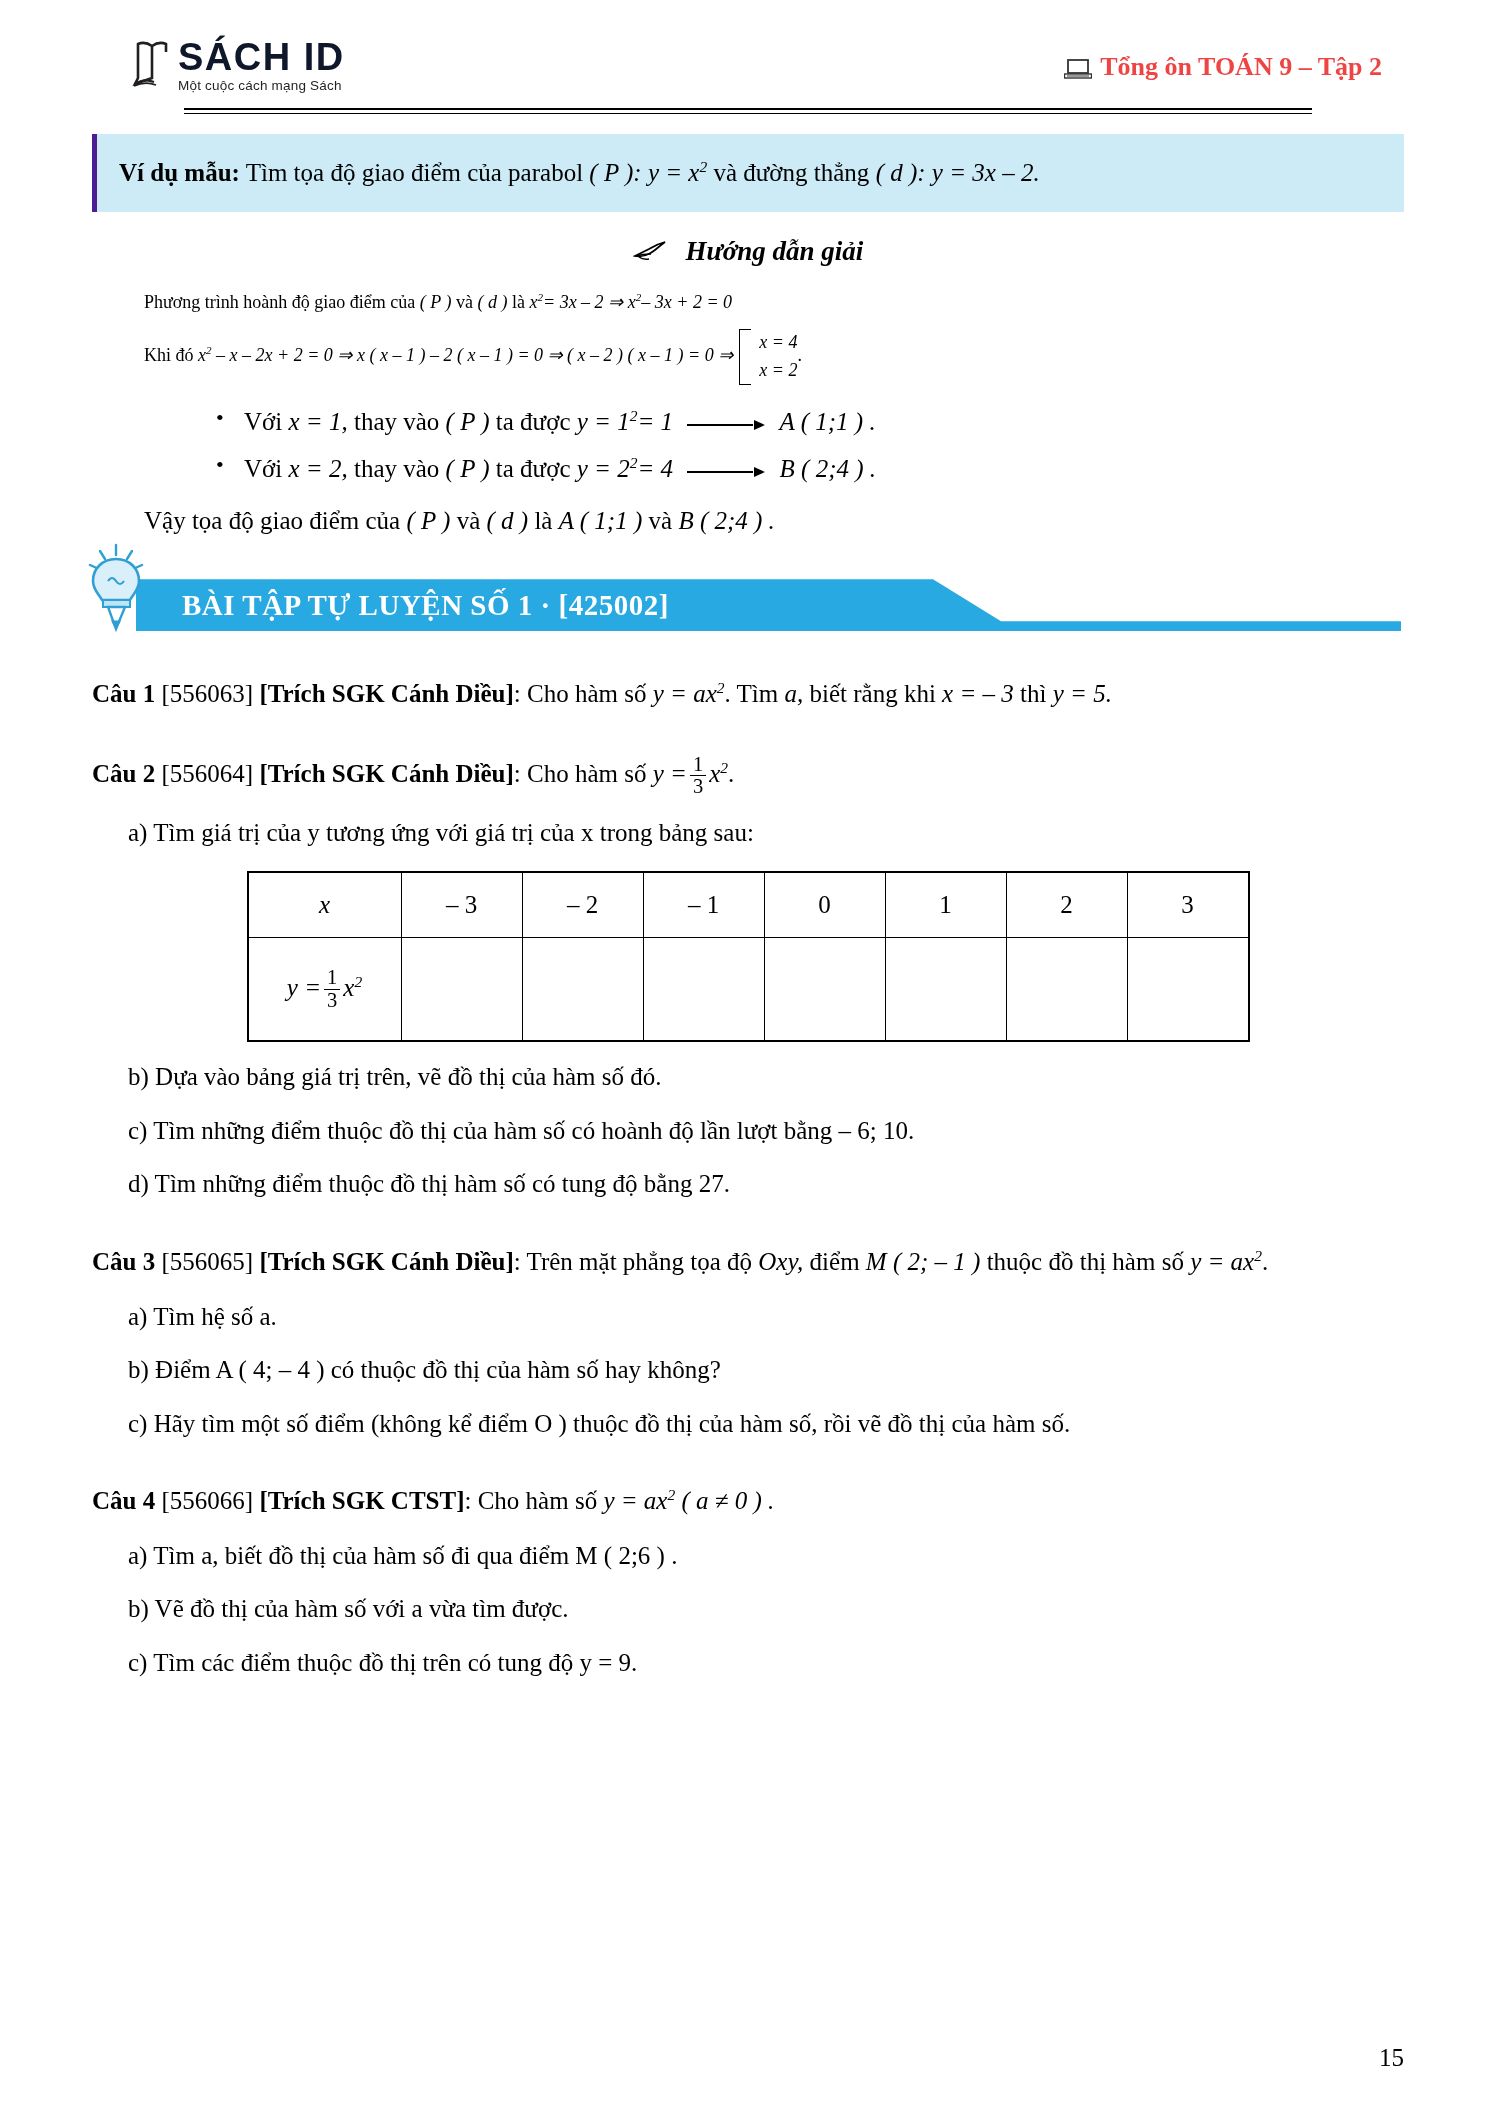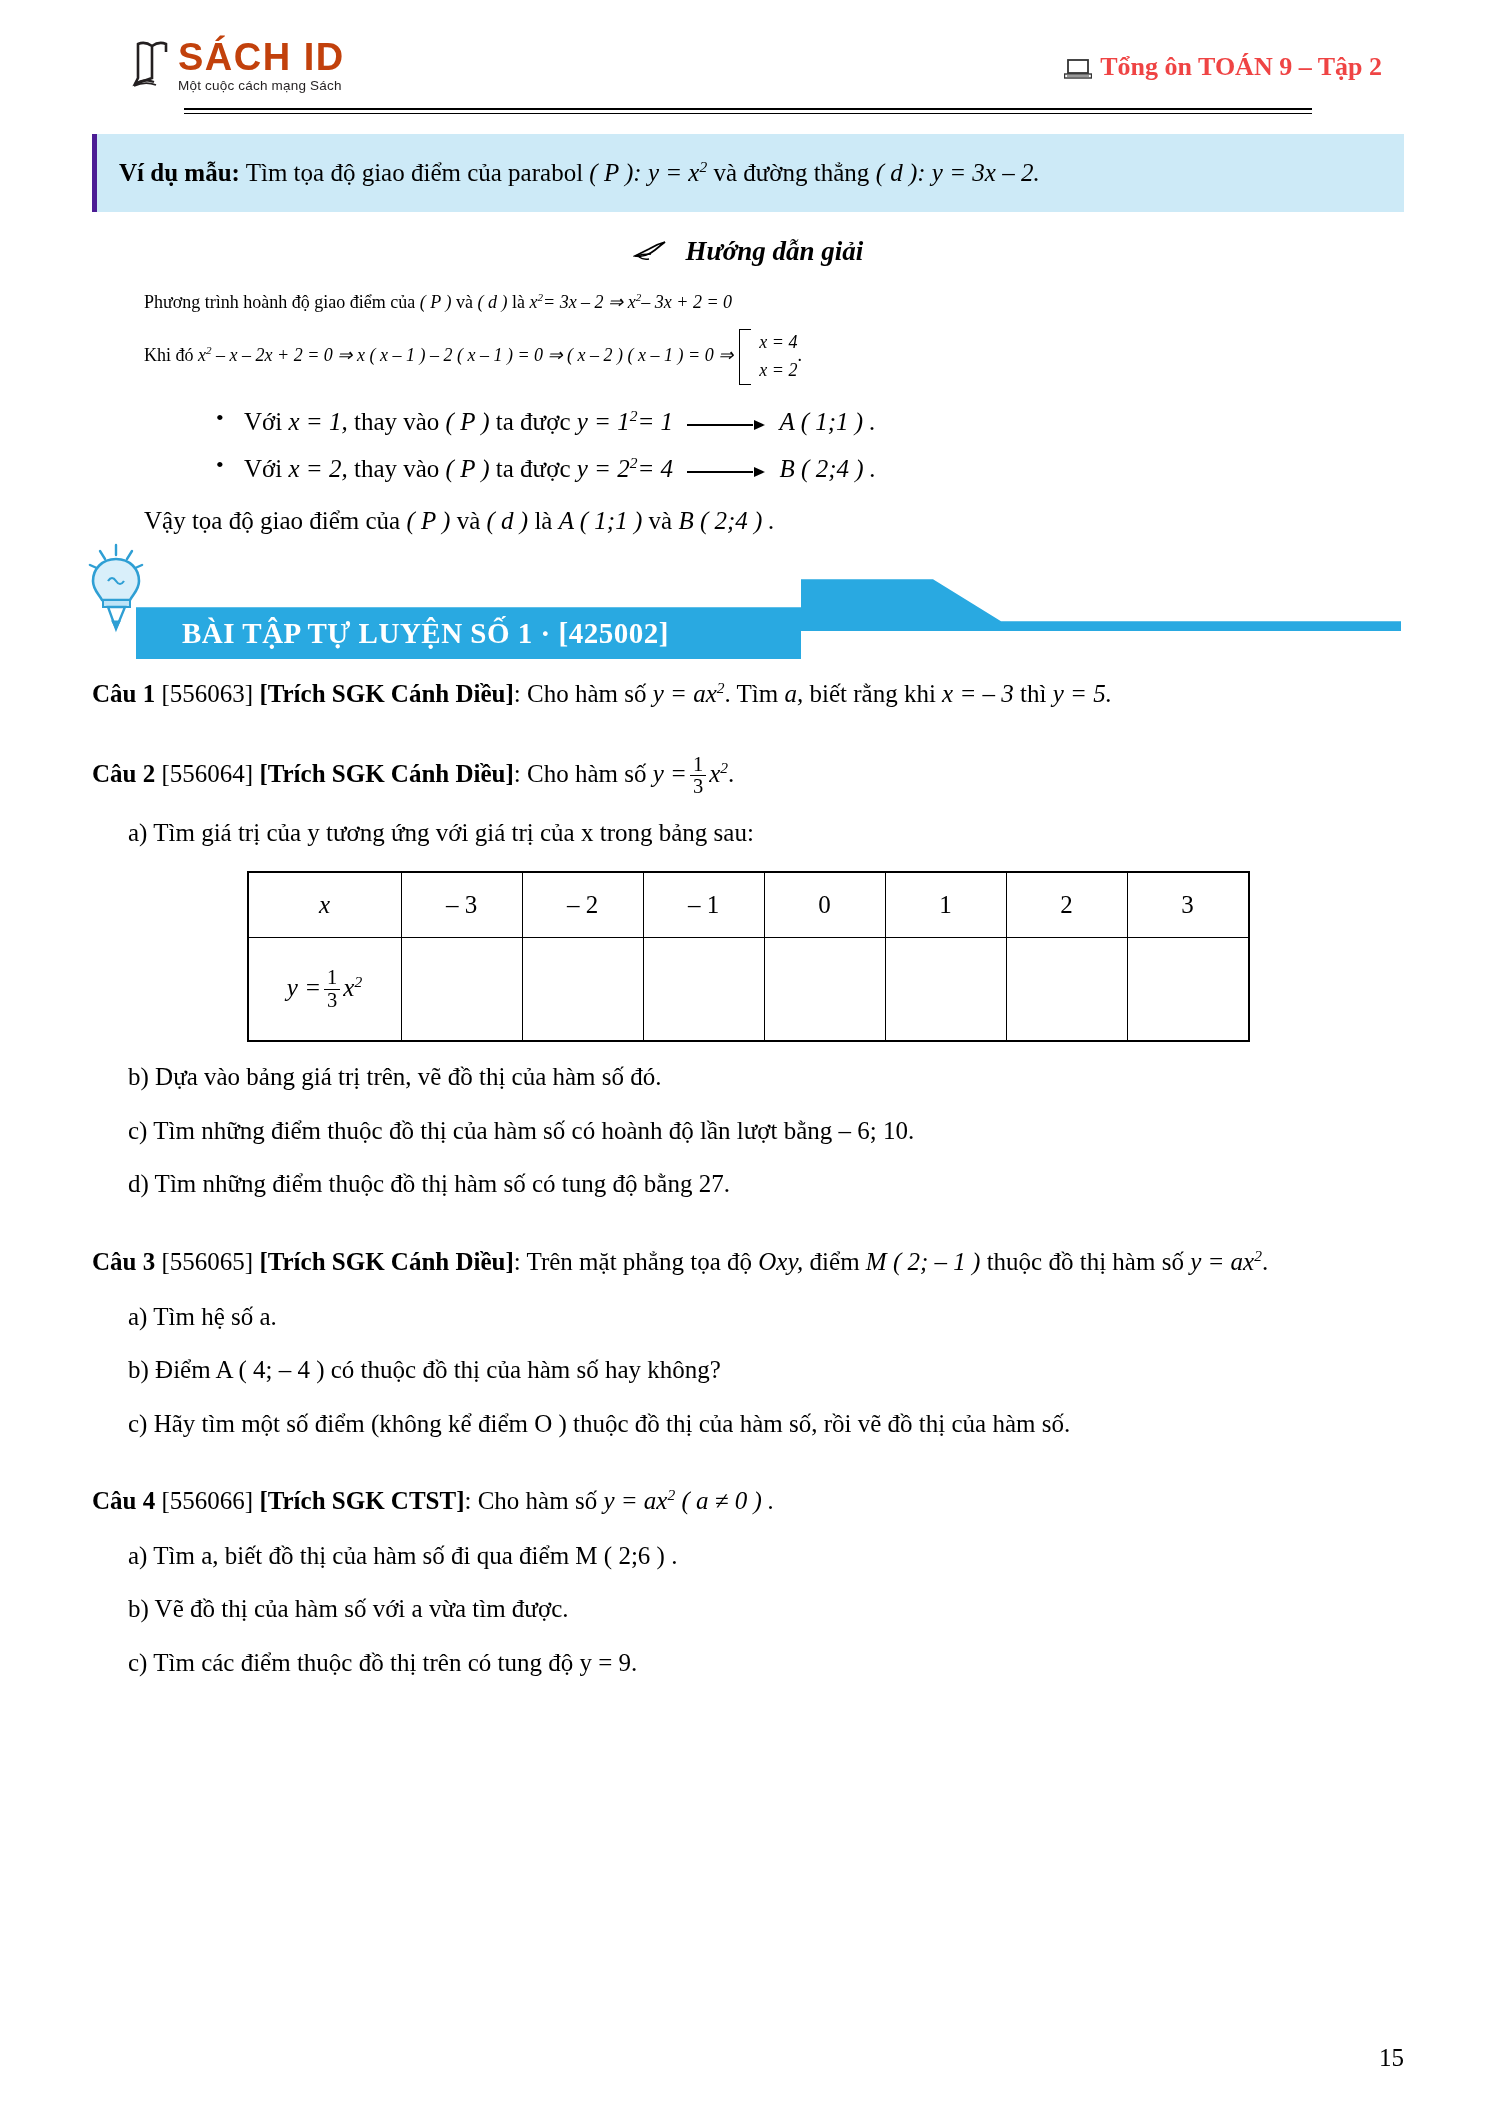--- a/index.html
+++ b/index.html
@@ -12,21 +12,21 @@
   }
   .page { position:relative; width:1496px; height:2126px; padding:0; box-sizing:border-box; }
 
   
   .header { position:relative; height:112px; margin:0 92px 0 92px; }
   .logo { position:absolute; left:40px; top:38px; display:flex; align-items:flex-start; }
   .logo-book { width:42px; height:50px; margin-right:4px; position:relative; }
   .logo-text { display:flex; flex-direction:column; line-height:1; }
   .logo-name {
     font-family:"Liberation Sans", sans-serif;
-    font-weight:700; font-size:38px; letter-spacing:1.5px; color:#c2410c;
+    font-weight:700; font-size:38px; letter-spacing:1.5px; color:#0f172a;
   }
   .logo-tag {
     font-family:"Liberation Sans", sans-serif;
     font-size:13.5px; color:#231f20; margin-top:3px; letter-spacing:.2px;
   }
   .header-right {
     position:absolute; right:22px; top:52px;
     display:flex; align-items:center; gap:10px;
     font-family:"Liberation Serif", serif;
     font-weight:700; font-size:26px; color:#ef4444;
@@ -99,21 +99,20 @@
   
   .banner-wrap { position:relative; margin-top:34px; height:66px; }
   .bulb { position:absolute; left:-14px; top:-28px; width:86px; height:92px; z-index:3; }
   .banner {
     position:absolute; left:44px; top:10px; height:52px; width:665px;
     background:#29a9e1; color:#fff; z-index:2;
     display:flex; align-items:center;
     padding-left:46px; box-sizing:border-box;
     font-weight:700; font-size:29px; letter-spacing:.5px;
     clip-path: polygon(0 0, 100% 0, 100% 100%, 0 100%);
-    margin-top: 28px;
   }
   .banner-tail{
     position:absolute; left:709px; top:10px; height:52px; width:600px; z-index:1;
     background:#29a9e1;
     clip-path: polygon(0 0, 100% 0, calc(100% - 0px) 100%, 62px 100%, 62px 100%, 0 100%);
   }
   .banner-tail{
     clip-path: polygon(0 0, 132px 0, 200px 42px, 600px 42px, 600px 52px, 0 52px);
   }
 

